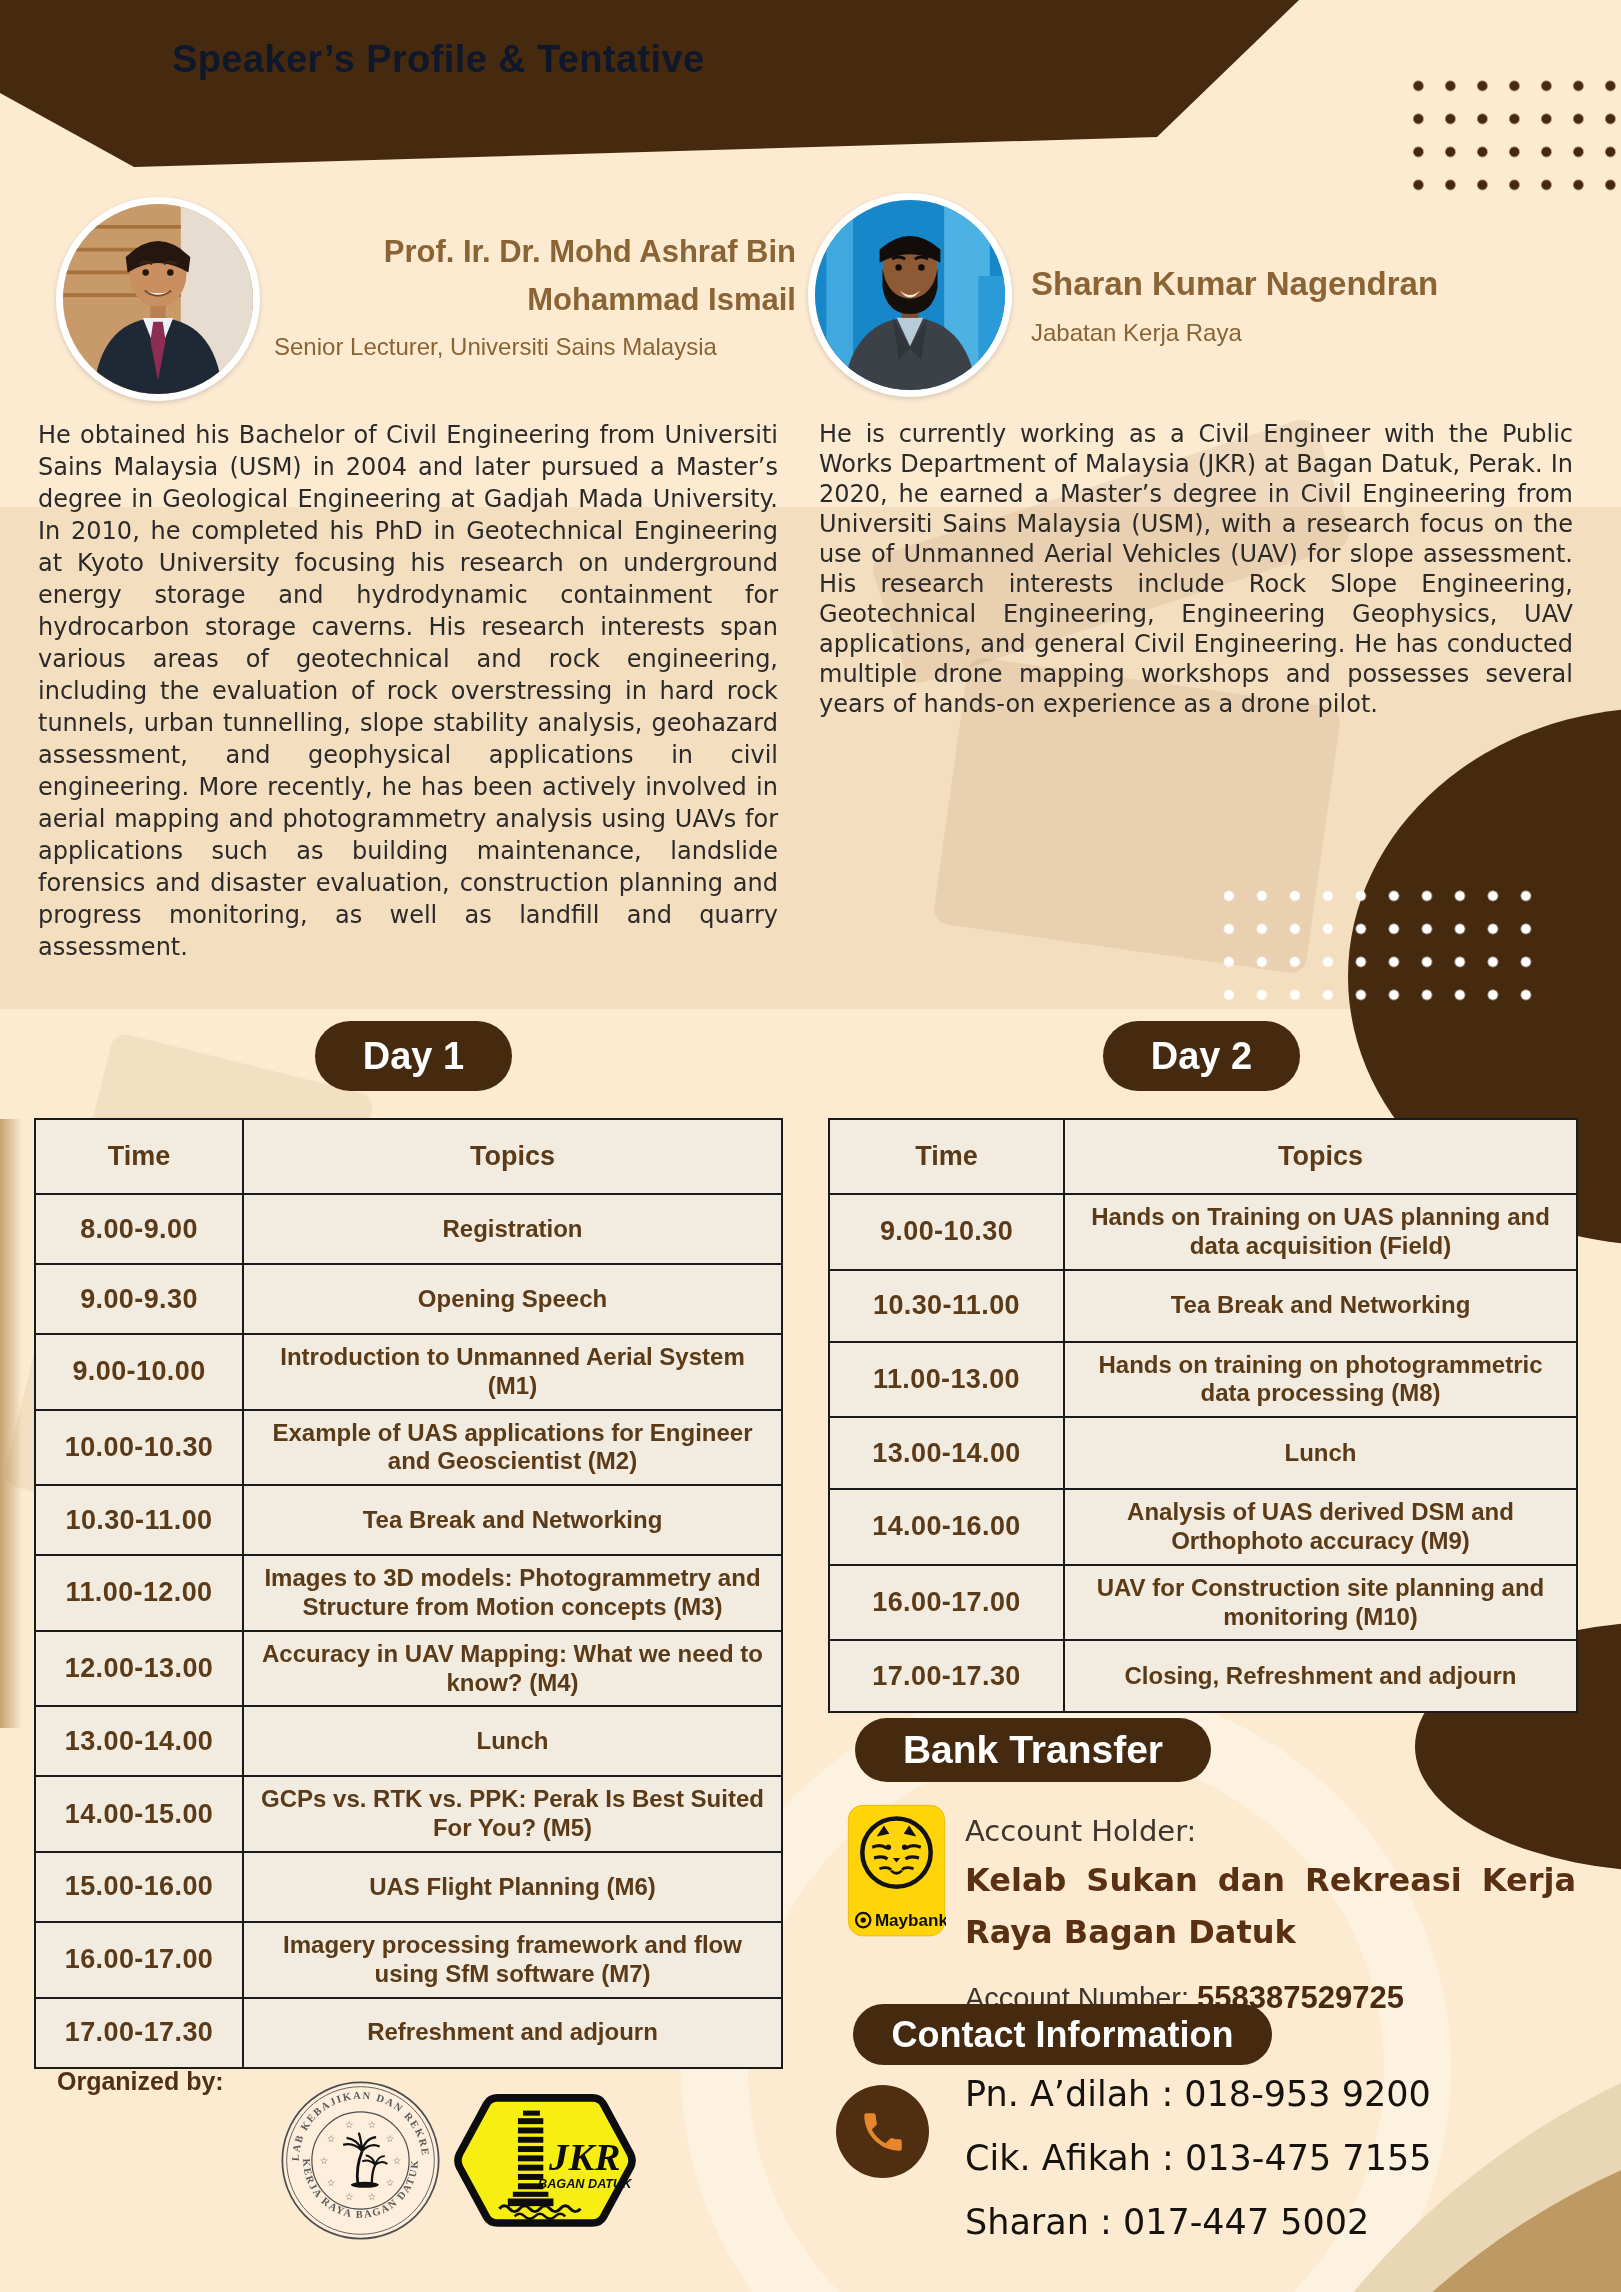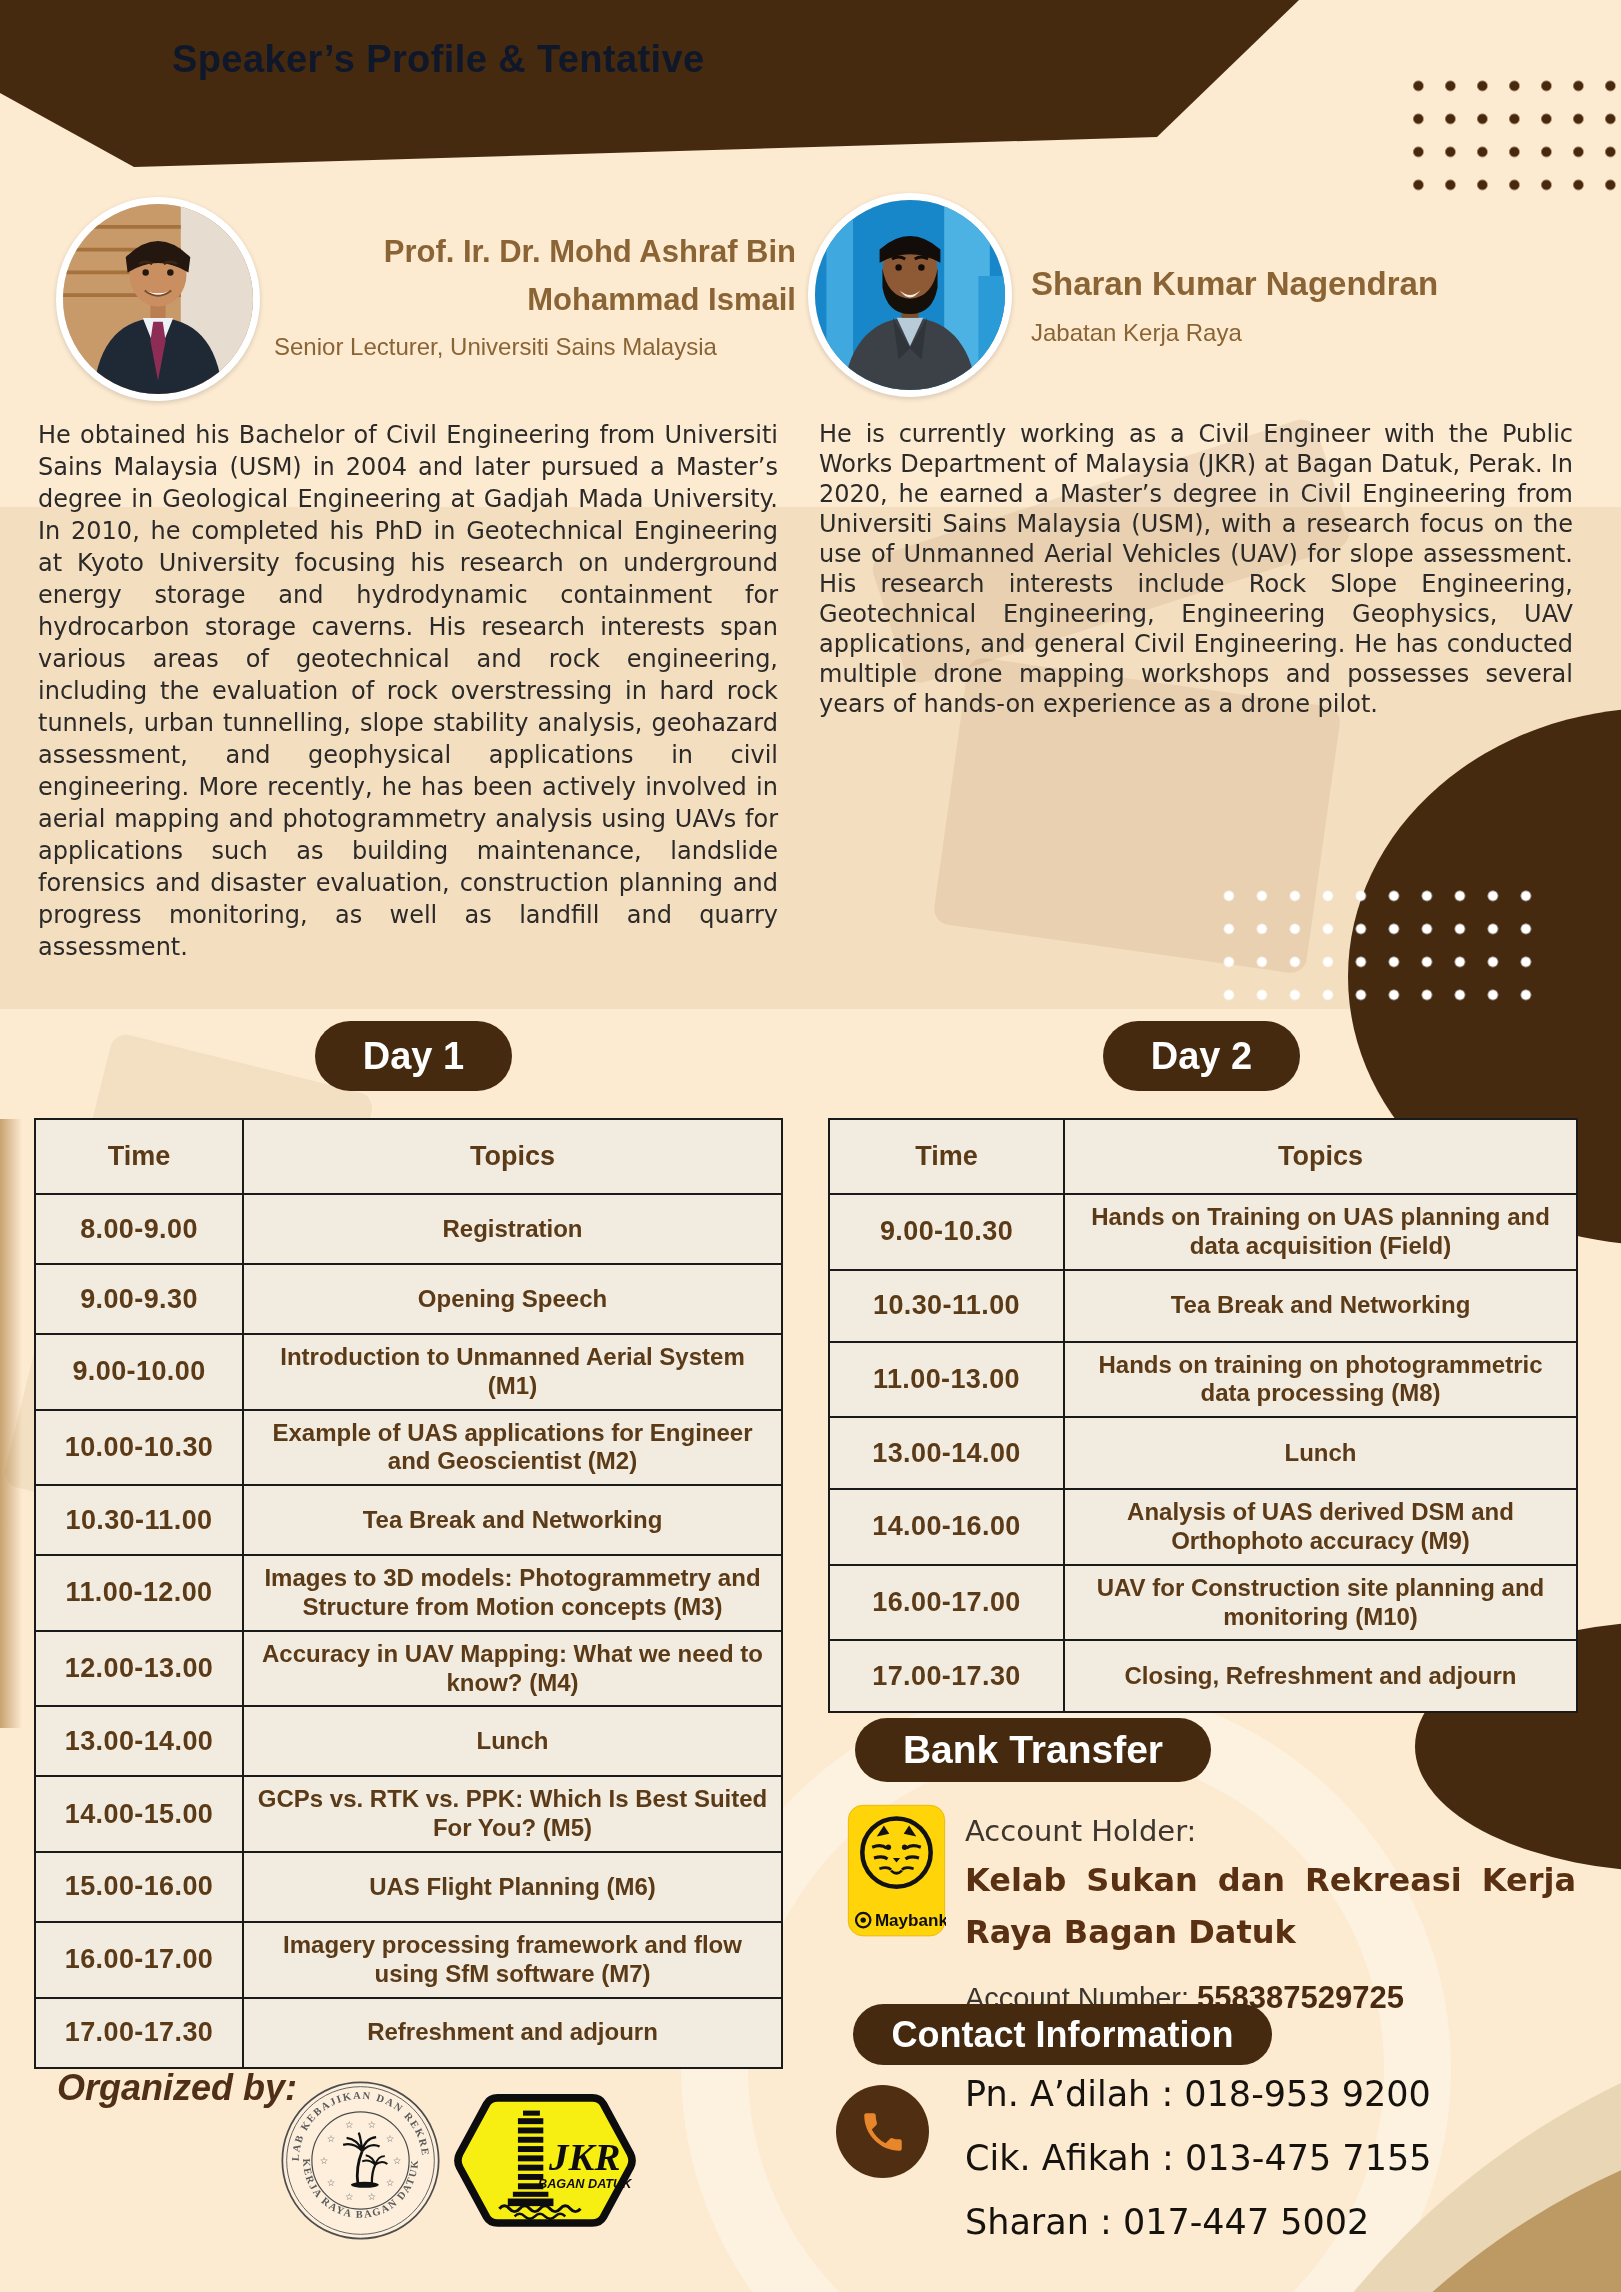--- a/index.html
+++ b/index.html
@@ -73,21 +73,21 @@
   .bank-block{position:absolute;left:965px;top:1814px;width:611px;}
   .bank-label{color:#3c362e;font-size:29px;font-family:"DejaVu Sans",sans-serif;}
   .bank-holder{color:#5a3012;font-size:32px;font-weight:bold;text-align:justify;line-height:1.62;margin-top:7.2px;font-family:"DejaVu Sans",sans-serif;}
   .bank-number-line{margin-top:21px;font-size:29px;color:#3c362e;font-family:Liberation Sans, sans-serif;}
   .bank-number{font-weight:bold;color:#4a2a10;font-size:31px;}
   
   .phone-badge{position:absolute;left:836px;top:2085px;width:93px;height:93px;border-radius:50%;background:#4f2e12;display:flex;align-items:center;justify-content:center;}
   .contact-lines{position:absolute;left:965px;top:2074px;width:627px;color:#16130f;font-size:35px;font-family:"DejaVu Sans",sans-serif;}
   .contact-lines div{margin-bottom:24px;}
   
-  .organized{position:absolute;left:57px;top:2067px;color:#4f2f15;font-size:36px;font-weight:bold;font-style:italic;}
+  .organized{position:absolute;left:57px;top:2067px;color:#4f2f15;font-size:25px;font-weight:bold;}
   .seal{position:absolute;left:278px;top:2078px;width:165px;height:165px;}
   .jkr{position:absolute;left:452px;top:2092px;width:186px;height:142px;}
 </style>
 </head>
 <body>
 
 <div id="poster">
 
   <div class="band-mid"></div>
   <div class="ghost ghost1"></div>
@@ -198,21 +198,21 @@
     <tr>
           <td class="t-time">12.00-13.00</td>
           <td class="t-topic">Accuracy in UAV Mapping: What we need to know? (M4)</td>
         </tr>
     <tr>
           <td class="t-time">13.00-14.00</td>
           <td class="t-topic">Lunch</td>
         </tr>
     <tr>
           <td class="t-time">14.00-15.00</td>
-          <td class="t-topic">GCPs vs. RTK vs. PPK: Which Is Best Suited For You? (M5)</td>
+          <td class="t-topic">GCPs vs. RTK vs. PPK: Perak Is Best Suited For You? (M5)</td>
         </tr>
     <tr>
           <td class="t-time">15.00-16.00</td>
           <td class="t-topic">UAS Flight Planning (M6)</td>
         </tr>
     <tr>
           <td class="t-time">16.00-17.00</td>
           <td class="t-topic">Imagery processing framework and flow using SfM software (M7)</td>
         </tr>
     <tr>

